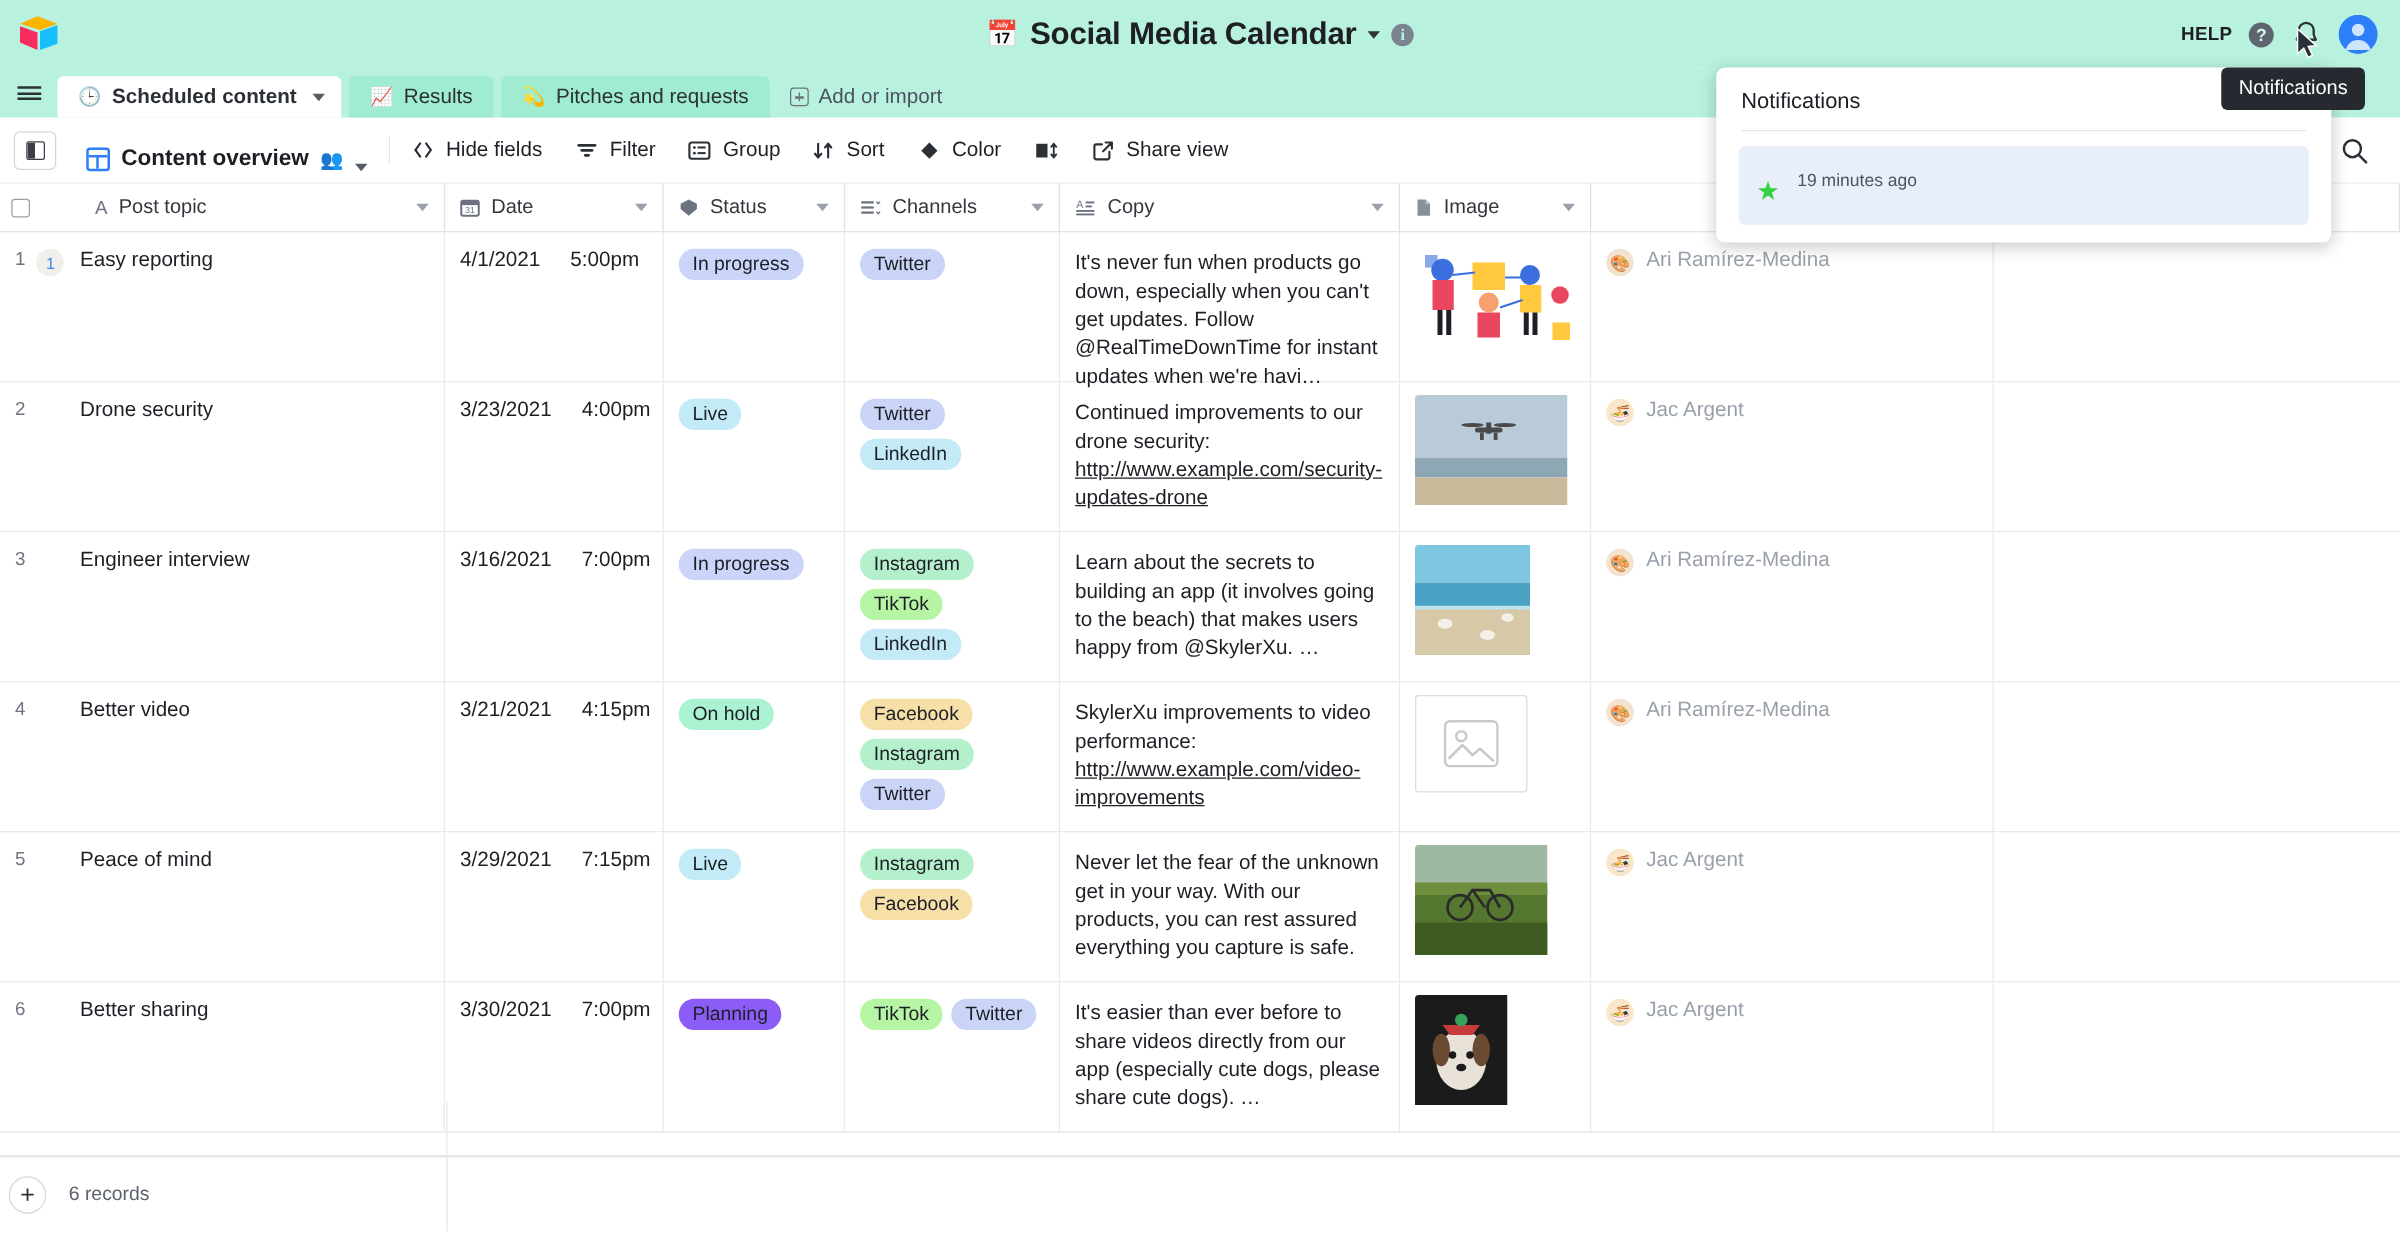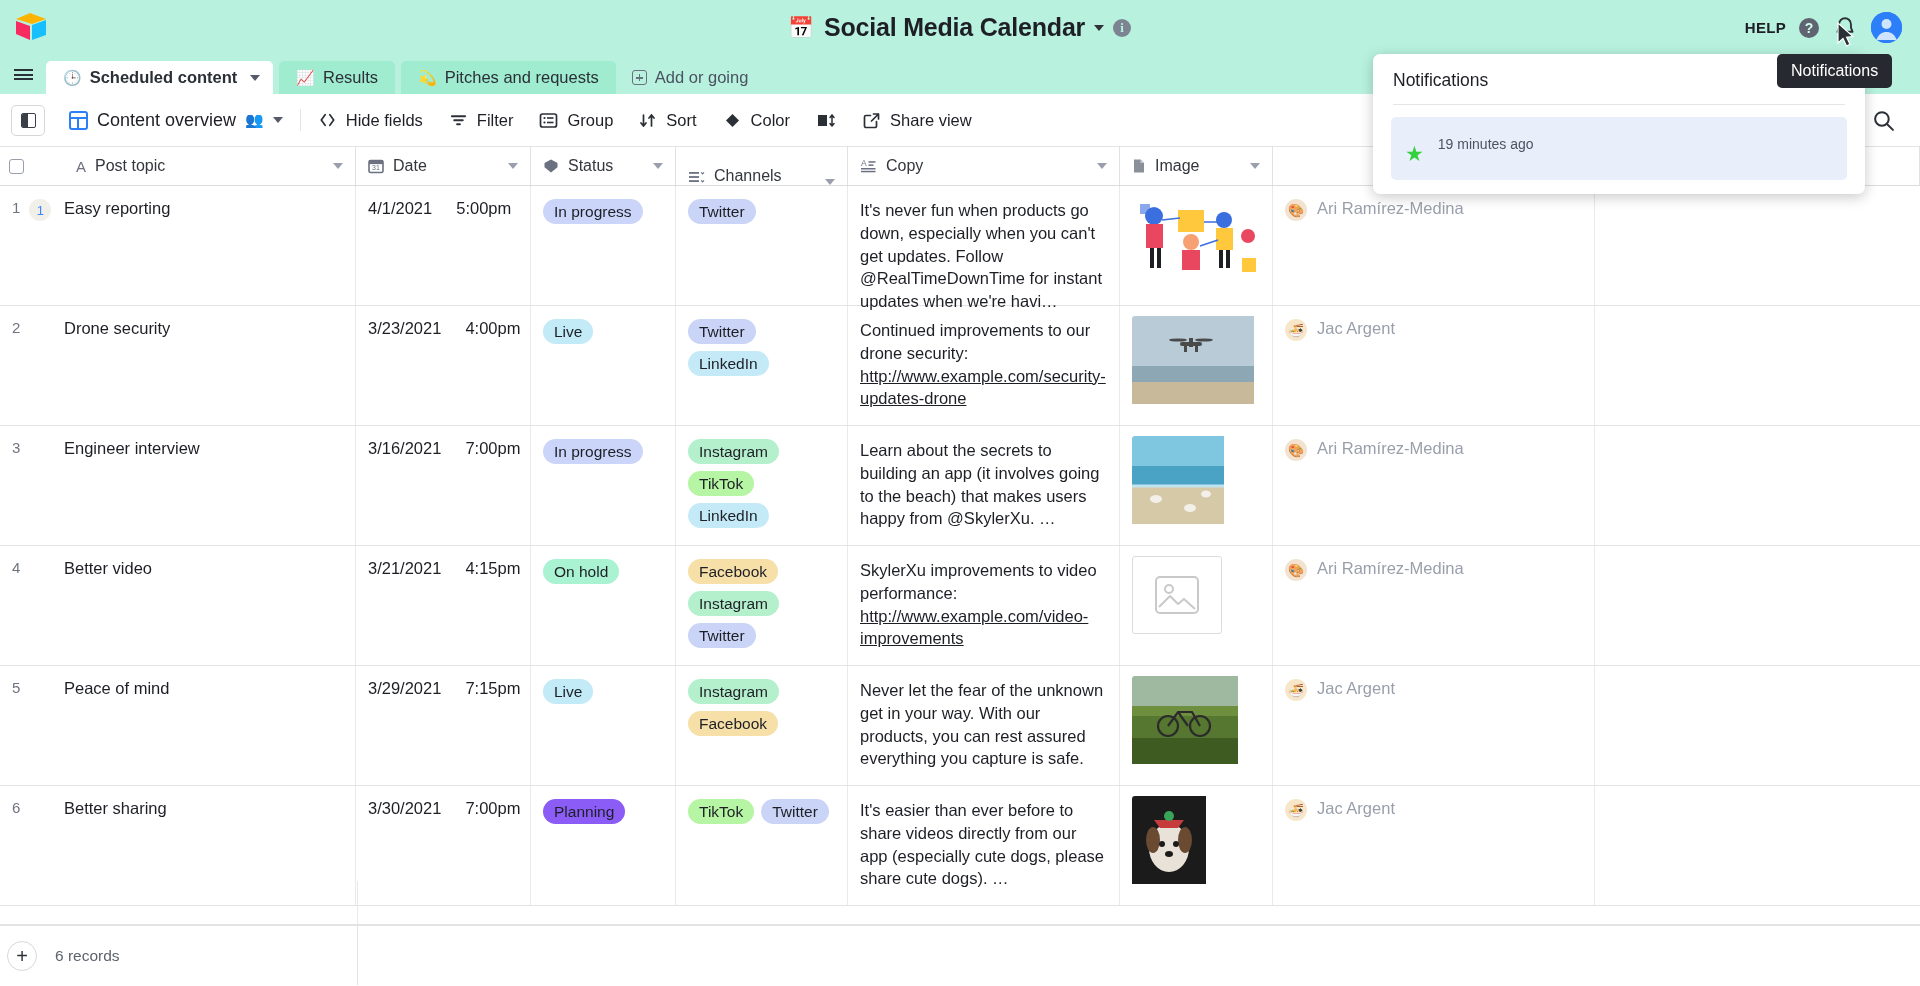--- a/index.html
+++ b/index.html
@@ -85,42 +85,42 @@
     width: 34px; height: 31px; border: 1px solid #d6d6d6; border-radius: 5px;
     display: flex; align-items: center; justify-content: center; margin-right: 16px;
   }
   .panel-glyph { width: 15px; height: 15px; border: 1.7px solid #3b3f47; border-radius: 2px;
      position: relative; overflow:hidden; }
   .panel-glyph::after { content:""; position:absolute; left: 0; top:0; bottom:0; width: 6px; background:#3b3f47; }
   .tb-item {
     display: flex; align-items: center; gap: 9px; padding: 0 13px; height: 34px;
     font-size: 16.5px; color: #1d1f25;
   }
-  .tb-item.viewname { font-weight: normal; font-size: 18px; padding-left: 8px; }
+  .tb-item.viewname { font-weight: bold; font-size: 18px; padding-left: 8px; align-items: flex-end; }
   .grid-icon { width: 19px; height: 19px; border: 2px solid #2d7ff9; border-radius: 3px; position: relative; }
   .grid-icon::before { content:""; position:absolute; left:0; right:0; top: 4px; height: 2px; background:#2d7ff9; }
   .grid-icon::after { content:""; position:absolute; top:4px; bottom:0; left: 6px; width: 2px; background:#2d7ff9; }
   .people-icon { font-size: 15px; color: #3b3f47; }
   .tb-sep { width: 1px; height: 22px; background: #e3e3e3; margin: 0 4px; }
   .toolbar-right { margin-left: auto; display:flex; align-items:center; padding-right: 20px; }
   .search-icon-wrap { width: 34px; height: 34px; display:flex; align-items:center; justify-content:center; }
 
   
   .grid-wrap { position: relative; height: 838px; background: #fff; }
   .gridhead {
     display: flex; height: 39px; border-bottom: 1px solid #dcdcdc;
     background: #fff; font-size: 16px; color: #33363d;
   }
   .gcell { display:flex; align-items:center; border-right: 1px solid #e1e1e1; padding: 0 12px; gap: 9px; }
   .gcell.rownum { width: 64px; border-right: none; justify-content: flex-start; padding-left: 9px;}
   .chk { width: 15px; height: 15px; border: 1.6px solid #9aa0ab; border-radius: 3px; }
   .col-topic { width: 292px; }
   .col-date { width: 175px; }
   .col-status { width: 145px; }
-  .col-channels { width: 172px; align-items: flex-end; }
+  .col-channels { width: 172px; }
   .col-copy { width: 272px; }
   .col-image { width: 153px; text-align: right; }
   .col-owner { width: 322px; }
   .col-last { width: 325px; }
   .hdr-caret { margin-left: auto; width: 0; height: 0;
     border-left: 5px solid transparent; border-right: 5px solid transparent; border-top: 6px solid #9aa0ab; }
   .hdr-ico { font-size: 15px; color: #6b7180; display:flex; align-items:center; }
 
   .row { display: flex; border-bottom: 1px solid #e3e3e3; background: #fff; }
   .cell { border-right: 1px solid #e9e9e9; padding: 13px 12px 0 12px; font-size: 16.5px; color: #1d1f25; }
@@ -244,21 +244,21 @@
       <span class="tab-emoji">📈</span>
       <span>Results</span>
     </div>
     <div class="tab-sep"></div>
     <div class="tab">
       <span class="tab-emoji">💫</span>
       <span>Pitches and requests</span>
     </div>
     <div class="tab-add">
       <span class="plusbox"></span>
-      <span>Add or going</span>
+      <span>Add or import</span>
     </div>
   </div>
 
   <div class="toolbar">
     <div class="panel-toggle">
       <span class="panel-glyph"></span>
     </div>
     <div class="tb-item viewname">
       <span class="grid-icon"></span>
       <span>Content overview</span>

